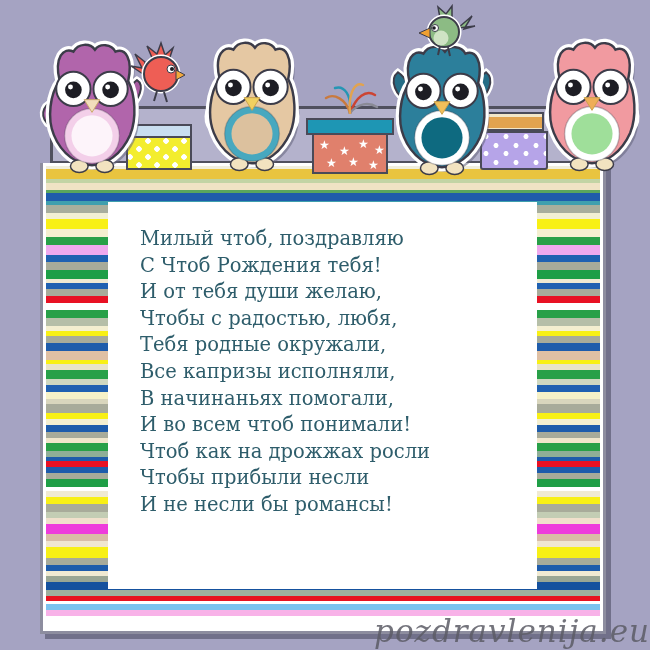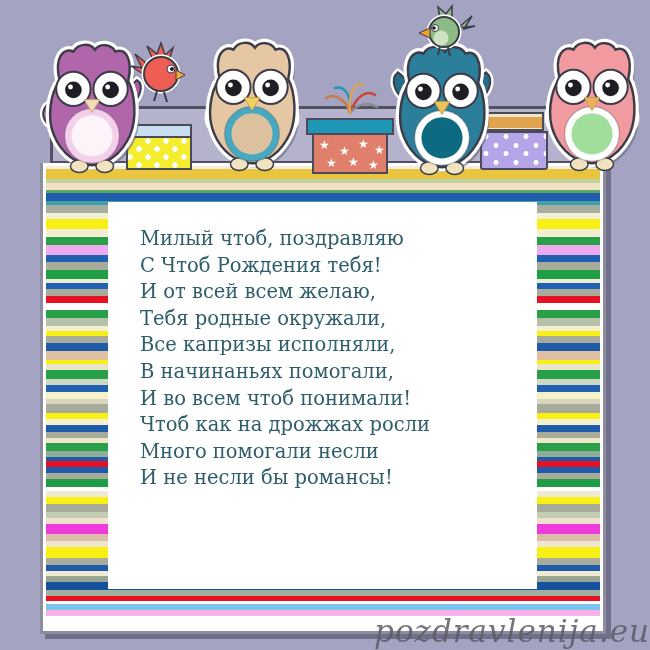--- a/index.html
+++ b/index.html
@@ -126,27 +126,28 @@
         <div class="stripe" style="flex: 0 0 5px; background: rgb(232, 17, 31);"></div>
         <div class="stripe" style="flex: 0 0 3px; background: rgb(255, 255, 255);"></div>
         <div class="stripe" style="flex: 0 0 6px; background: rgb(124, 194, 238);"></div>
         <div class="stripe" style="flex: 0 0 6px; background: rgb(248, 178, 232);"></div>
         <div class="stripe" style="flex: 0 0 3px; background: rgb(255, 255, 255);"></div>
       </div>
 
   <div class="poem-box">
       <div class="poem-line">Милый чтоб, поздравляю</div>
       <div class="poem-line">С Чтоб Рождения тебя!</div>
-      <div class="poem-line">И от всей всем желаю,</div>
+      <div class="poem-line">И от тебя души желаю,</div>
+      <div class="poem-line">Чтобы с радостью, любя,</div>
       <div class="poem-line">Тебя родные окружали,</div>
       <div class="poem-line">Все капризы исполняли,</div>
       <div class="poem-line">В начинаньях помогали,</div>
       <div class="poem-line">И во всем чтоб понимали!</div>
       <div class="poem-line">Чтоб как на дрожжах росли</div>
-      <div class="poem-line">Много помогали несли</div>
+      <div class="poem-line">Чтобы прибыли несли</div>
       <div class="poem-line">И не несли бы романсы!</div>
     </div>
     </div>
 
   <div class="gift" id="gift1">
     <div class="lid"></div>
     <div class="gbody"></div>
   </div>
 
   <div class="gift" id="gift2">

